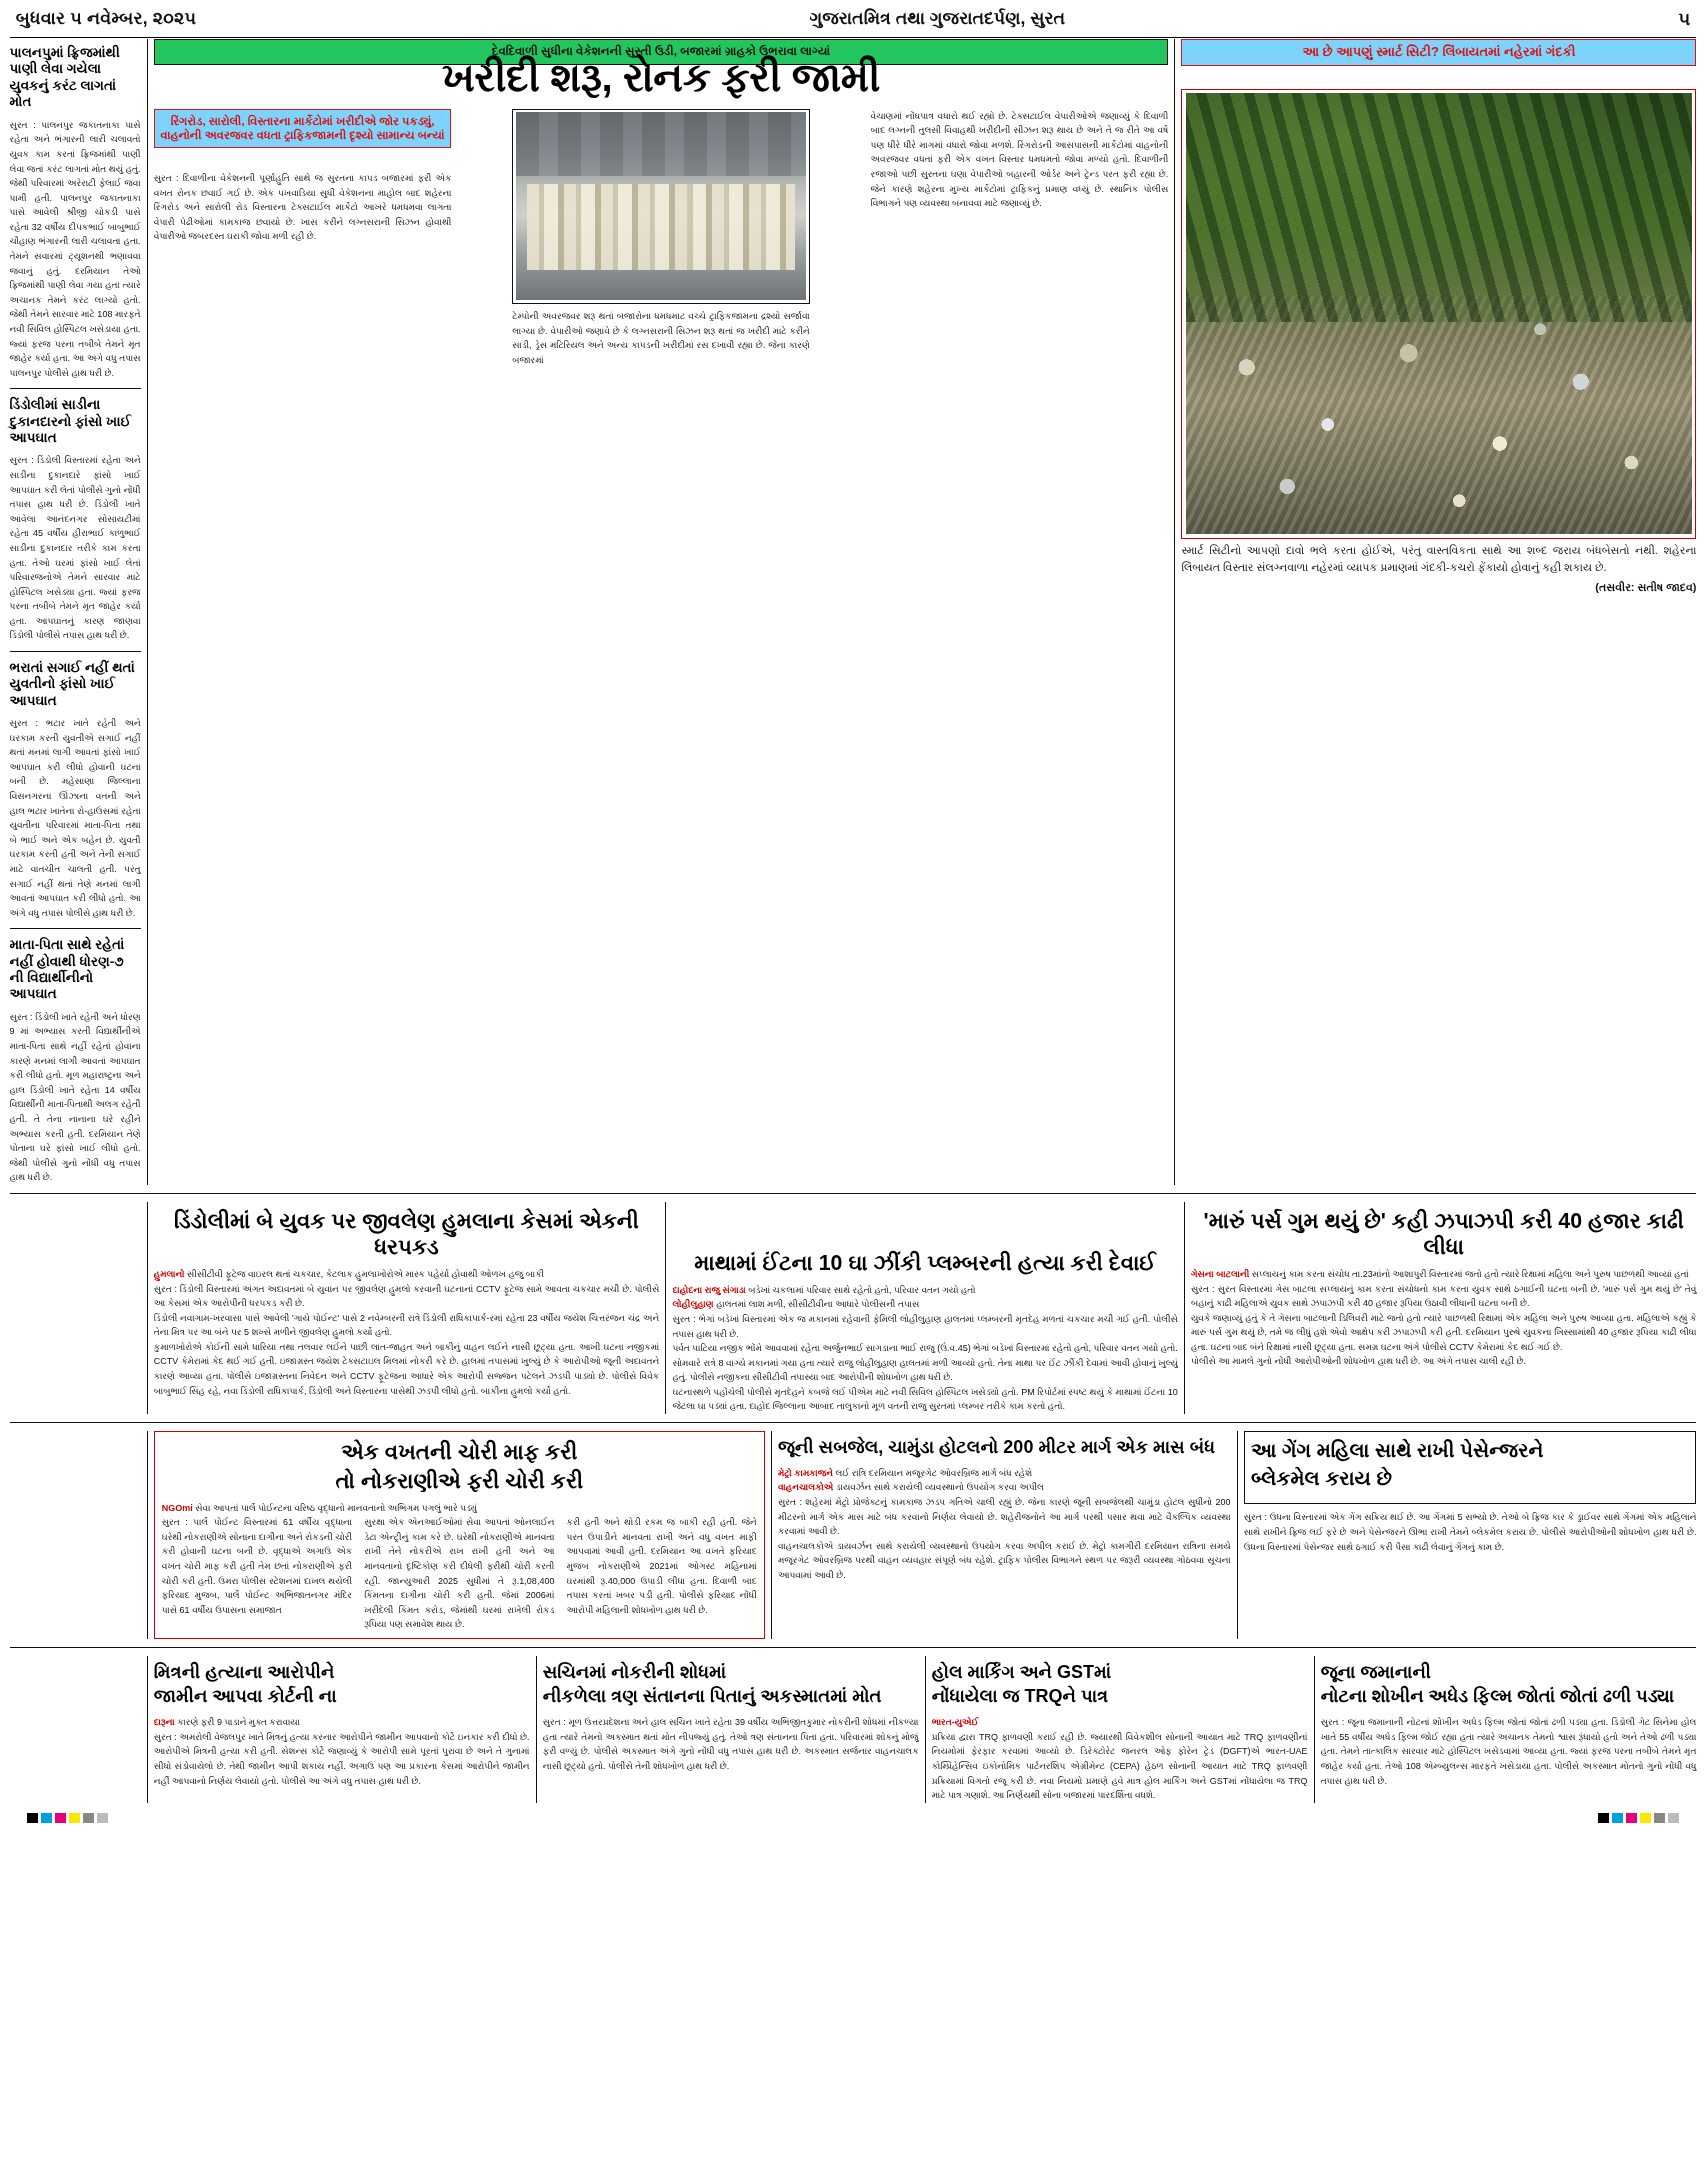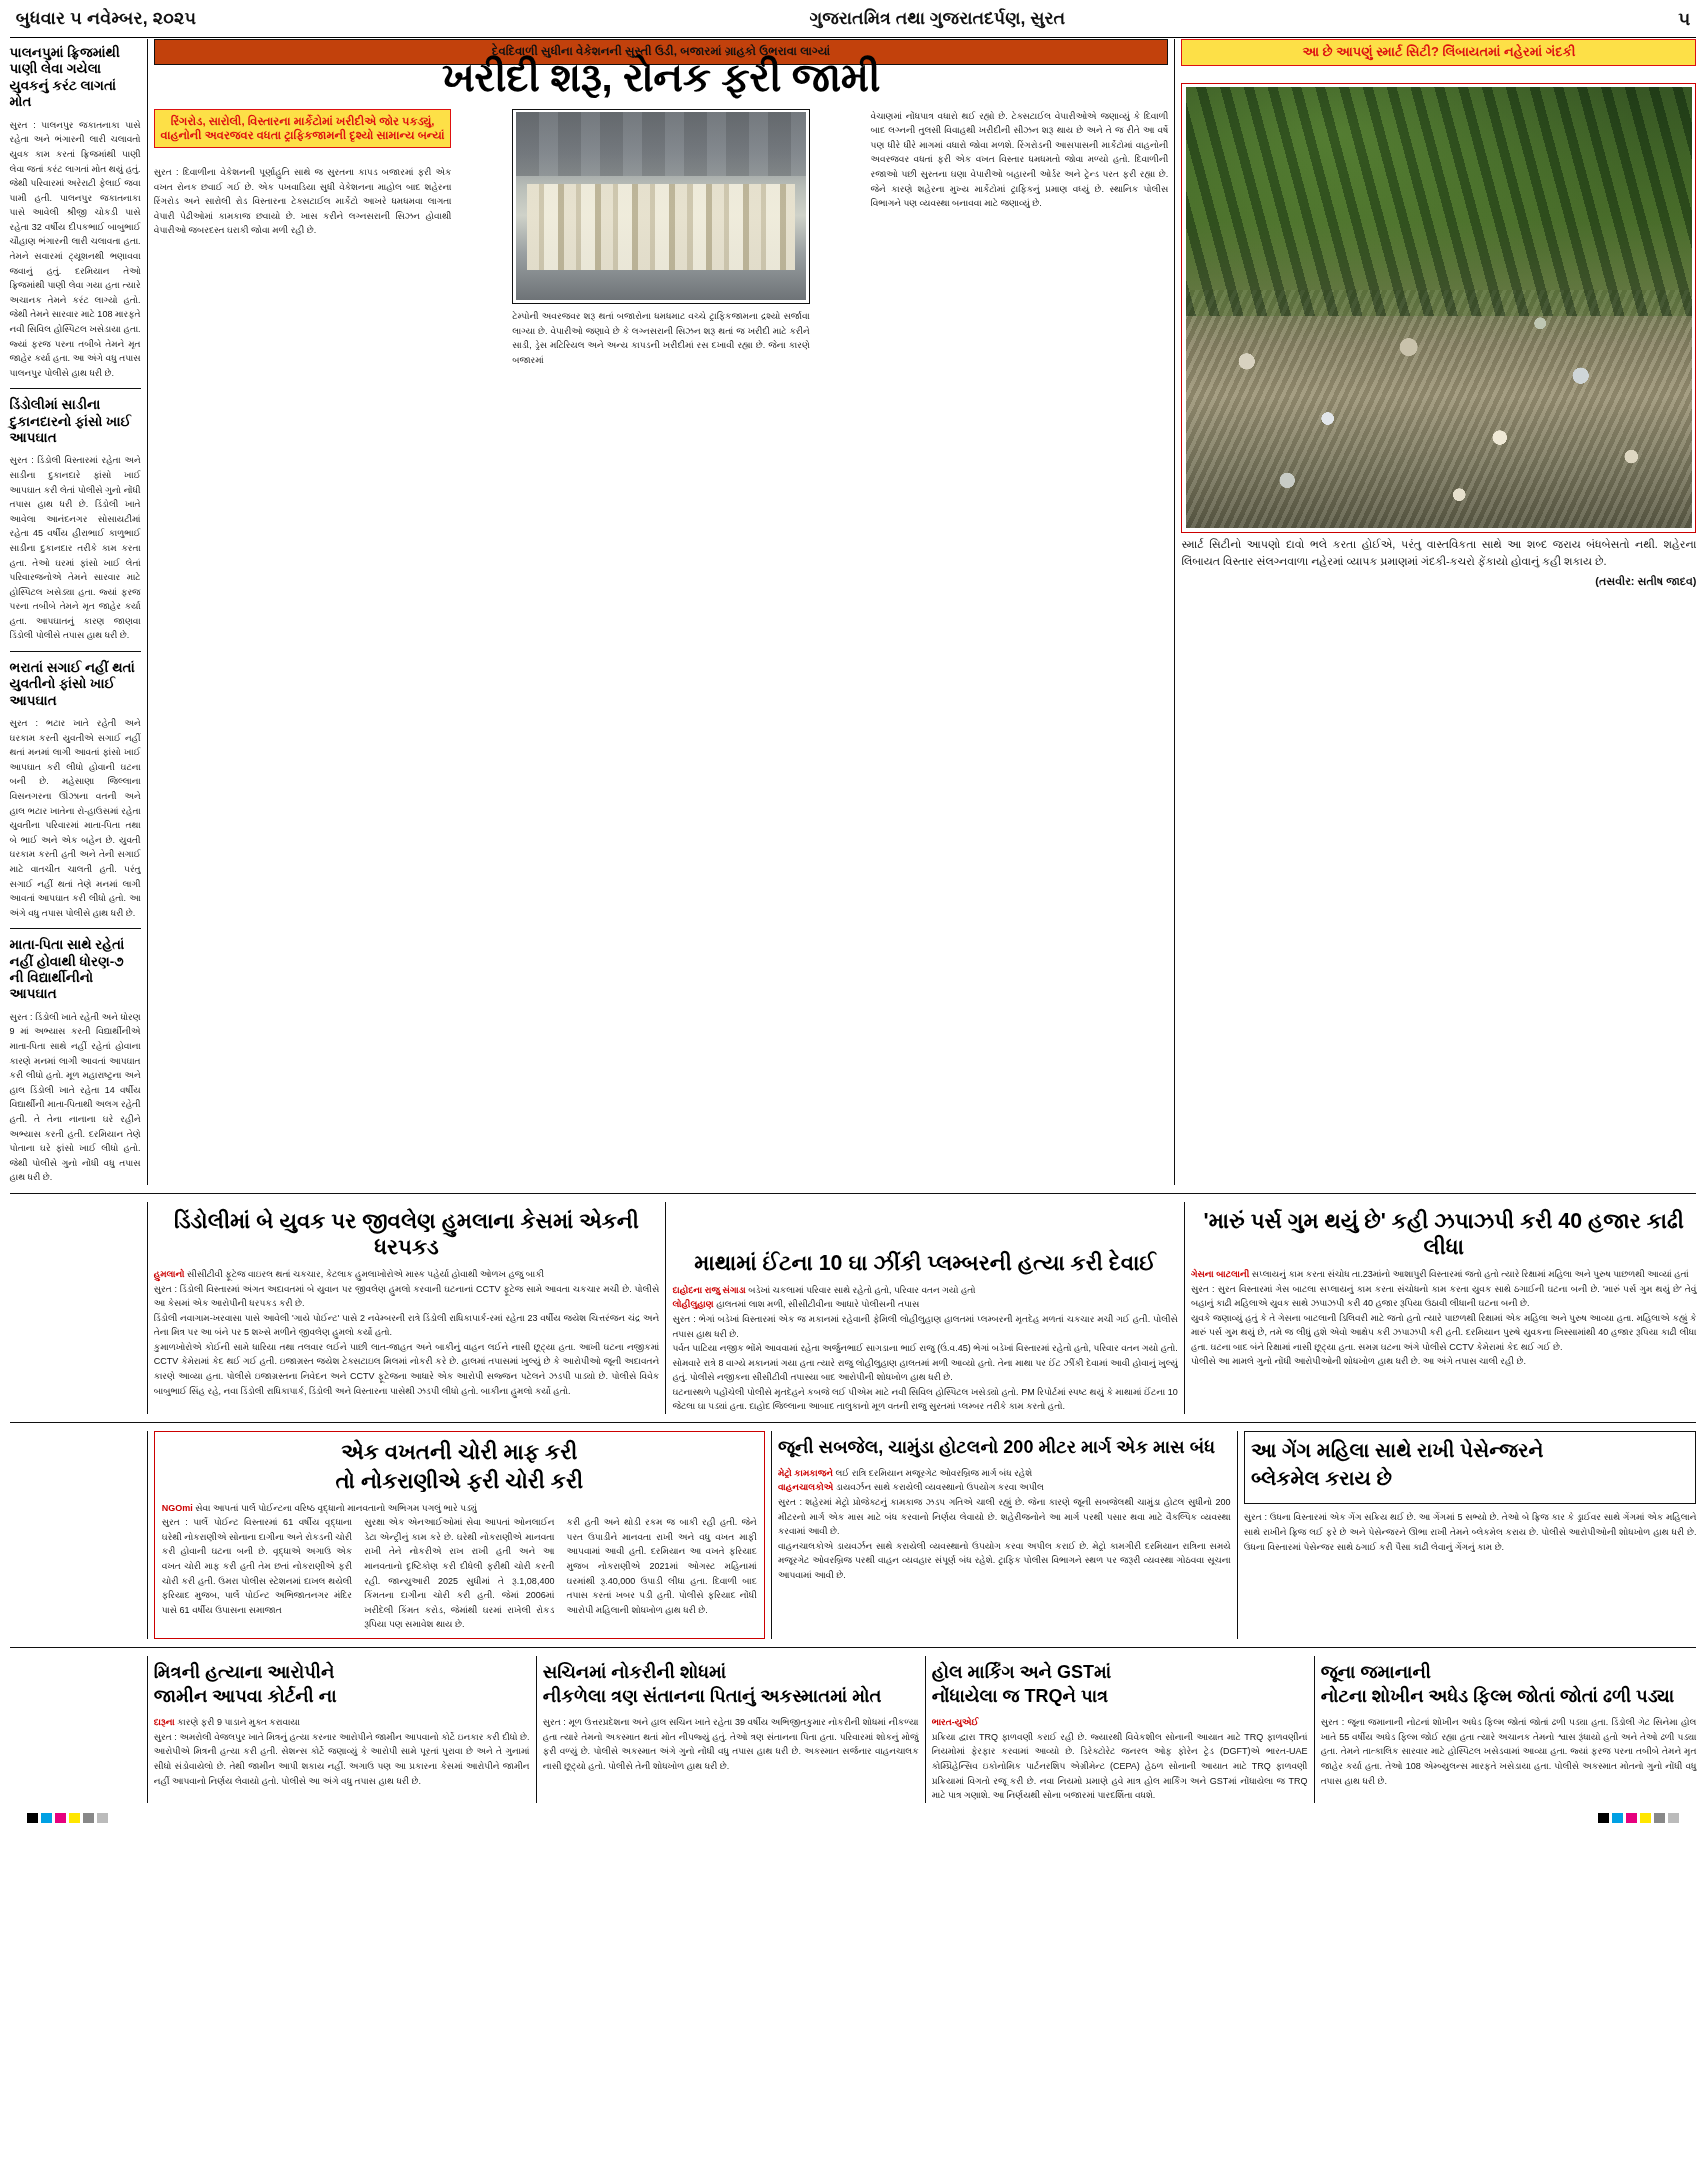--- a/index.html
+++ b/index.html
@@ -44,31 +44,31 @@
   .body-txt {
     font-size: 9px;
     line-height: 1.62;
     text-align: justify;
     color: #111;
     hyphens: auto;
   }
 
   .kicker-box {
     border: 0.9px solid #d11;
-    background: #fde047;
+    background: #7dd3fc;
     color: #d11;
     font-size: 11.4px;
     font-weight: bold;
     text-align: center;
     padding: 3.9px 3.5px;
-    margin-bottom: 17px;
+    margin-bottom: 23px;
     line-height: 1.3;
   }
   .kicker-yellow {
-    background: #c2410c;
+    background: #22c55e;
     border: 0.9px solid #111;
     color: #111;
     font-size: 11.8px;
     font-weight: bold;
     text-align: center;
     padding: 4.4px 4.4px;
     line-height: 1.3;
   }
 
   .headline {

